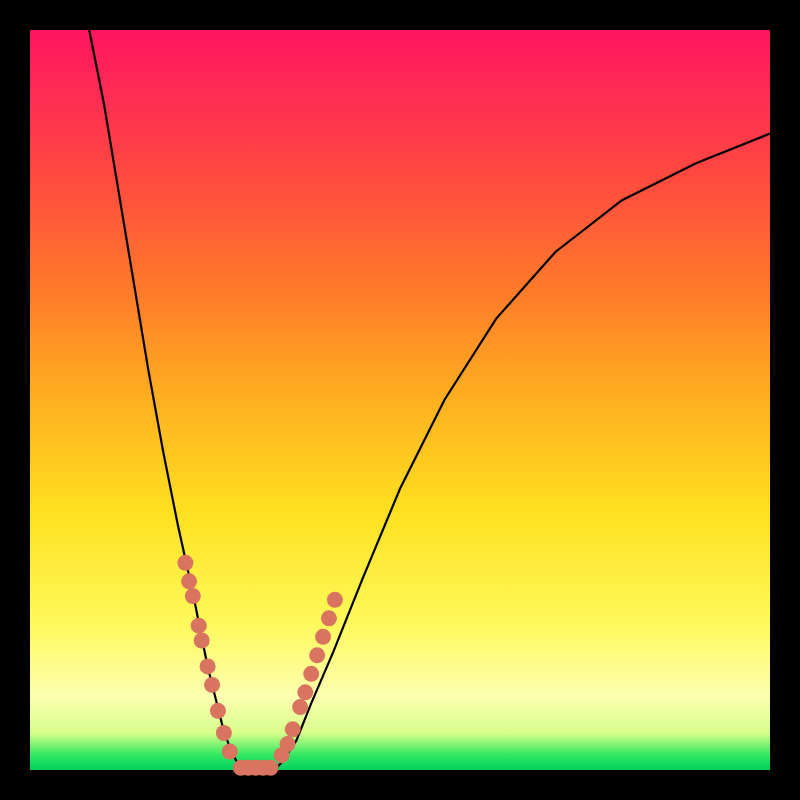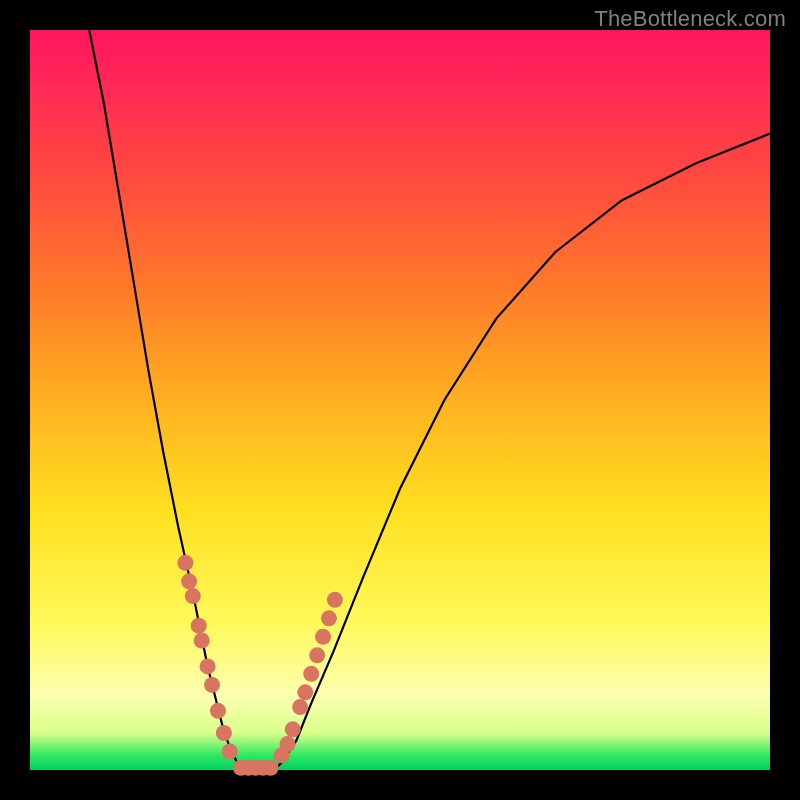--- a/index.html
+++ b/index.html
@@ -45,21 +45,20 @@
     font-size: 22px;
     color: #808080;
     letter-spacing: 0.2px;
     user-select: none;
   }
 </style>
 </head>
 <body>
 
 <div class="stage">
-  <div class="watermark">TheBottleneck.com</div>
   <div class="plot-area">
     <svg class="curves" viewBox="0 0 740 740">
         <path class="curve" d="M59.20 0.00 L74.00 74.00 L88.80 162.80 L103.60 251.60 L118.40 340.40 L133.20 421.80 L148.00 495.80 L162.80 562.40 L177.60 636.40 L185.00 666.00 L192.40 695.60 L199.80 717.80 L207.20 732.60 L214.60 740.00"></path>
         <path class="curve" d="M244.20 740.00 L251.60 732.60 L266.40 710.40 L281.20 673.40 L303.40 621.60 L333.00 547.60 L370.00 458.80 L414.40 370.00 L466.20 288.60 L525.40 222.00 L592.00 170.20 L666.00 133.20 L740.00 103.60"></path>
         <path class="curve" d="M214.60 740.00 L244.20 740.00"></path>
         <circle class="dot" cx="155.40" cy="532.80" r="8"></circle>
         <circle class="dot" cx="159.10" cy="551.30" r="8"></circle>
         <circle class="dot" cx="162.80" cy="566.10" r="8"></circle>
         <circle class="dot" cx="168.72" cy="595.70" r="8"></circle>
         <circle class="dot" cx="171.68" cy="610.50" r="8"></circle>

